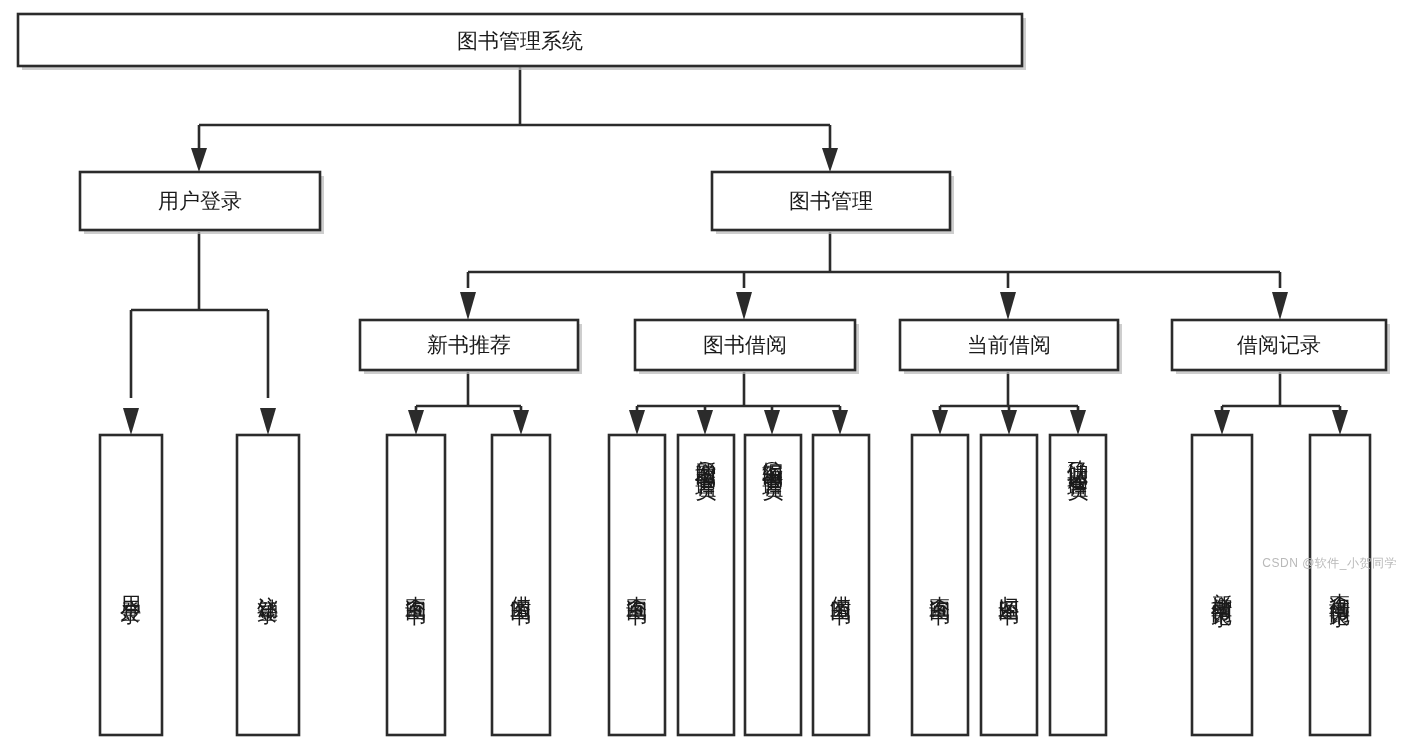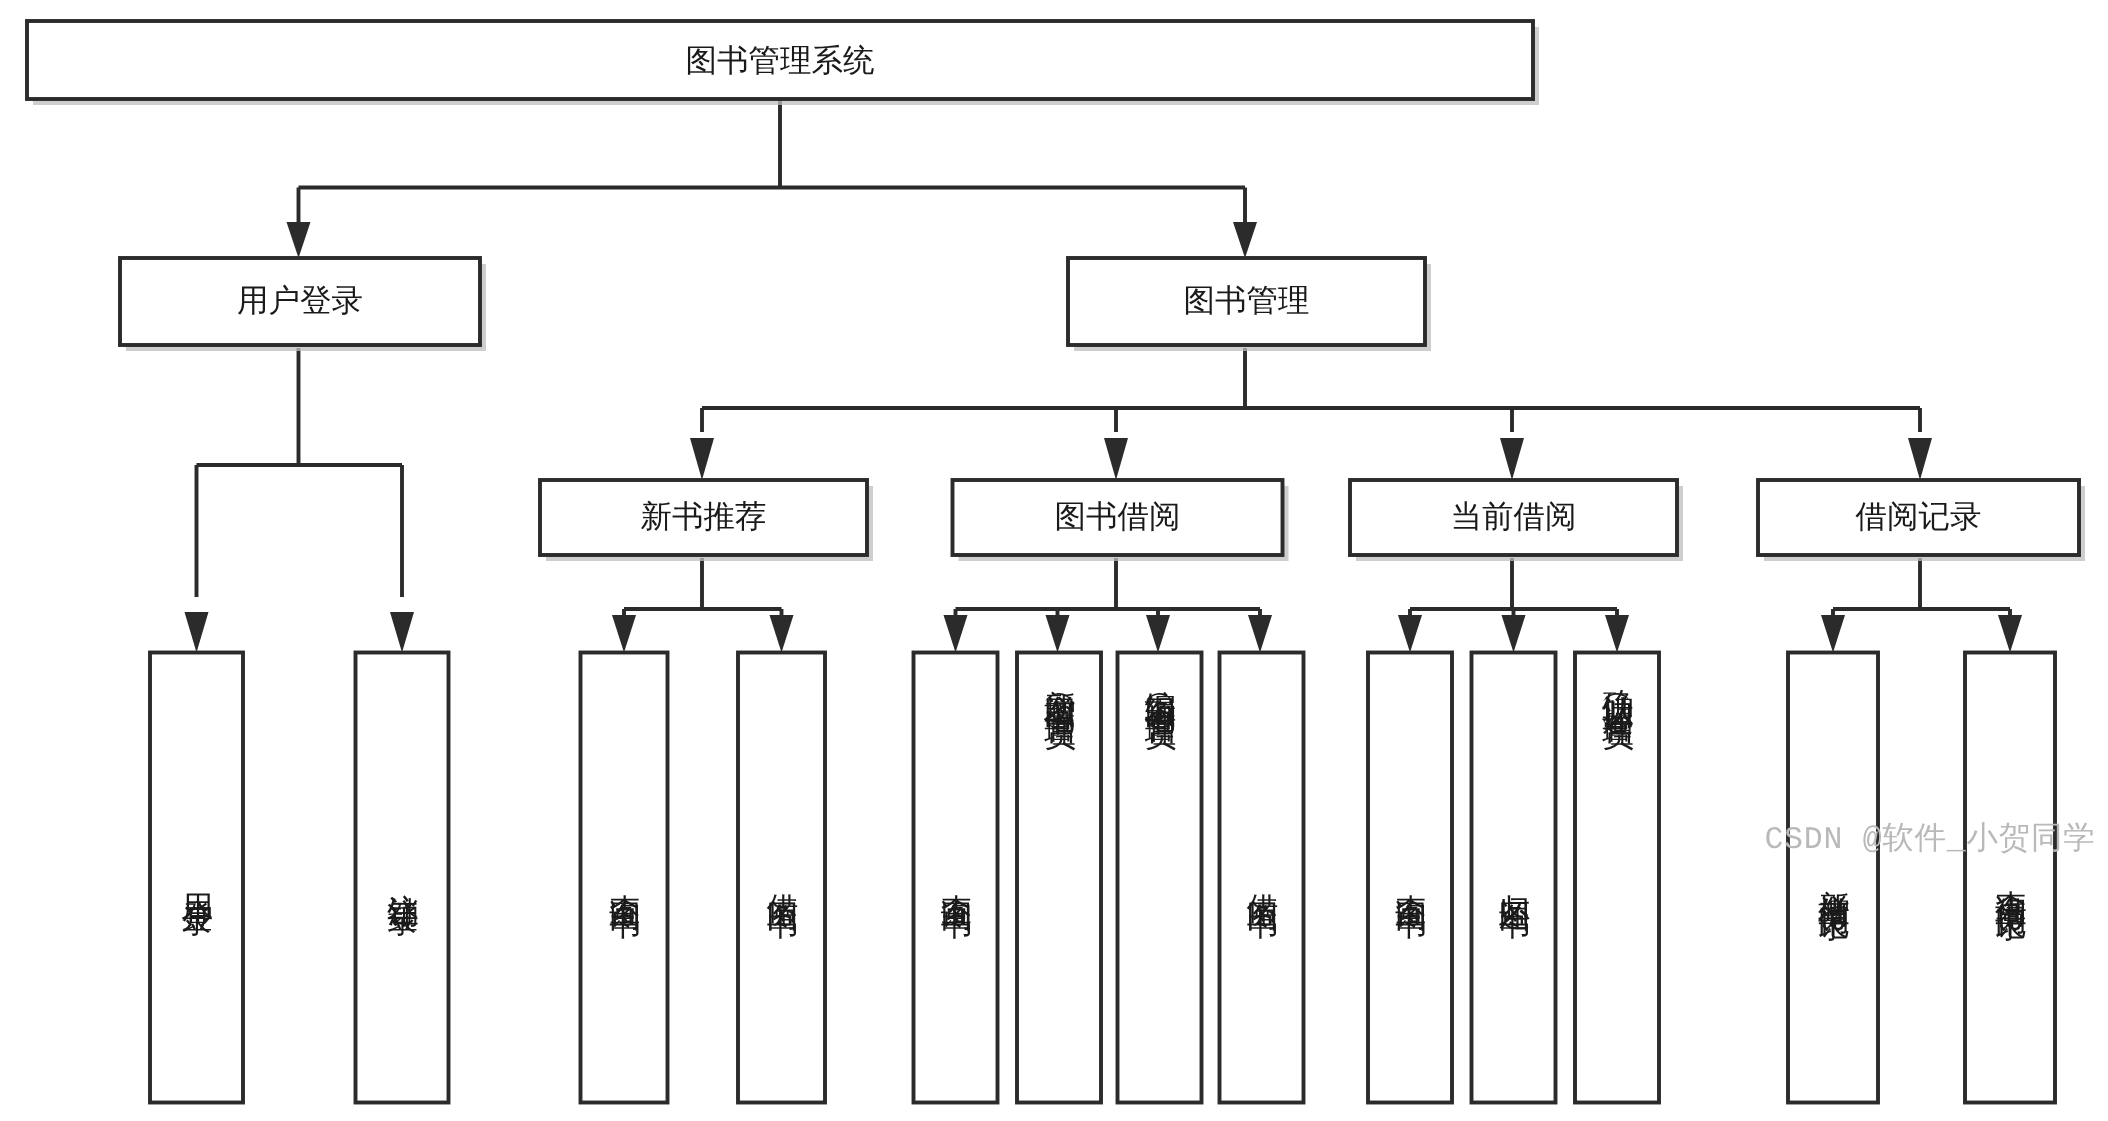--- a/index.html
+++ b/index.html
@@ -61,22 +61,22 @@
     line-height: 1.30;
     letter-spacing: 3px;
     color: #1a1a1a;
     white-space: nowrap;
     pointer-events: none;
   }
   .watermark {
     position: absolute;
     right: 8px;
     bottom: 6px;
-    font-family: Liberation Mono, monospace;
-    font-size: 21px;
+    font-family: Liberation Sans, sans-serif;
+    font-size: 12px;
     color: #b9b9b9;
     letter-spacing: 0.5px;
     white-space: nowrap;
   }
 </style>
 </head>
 <body>
 
 <div id="diagram-root">
 

